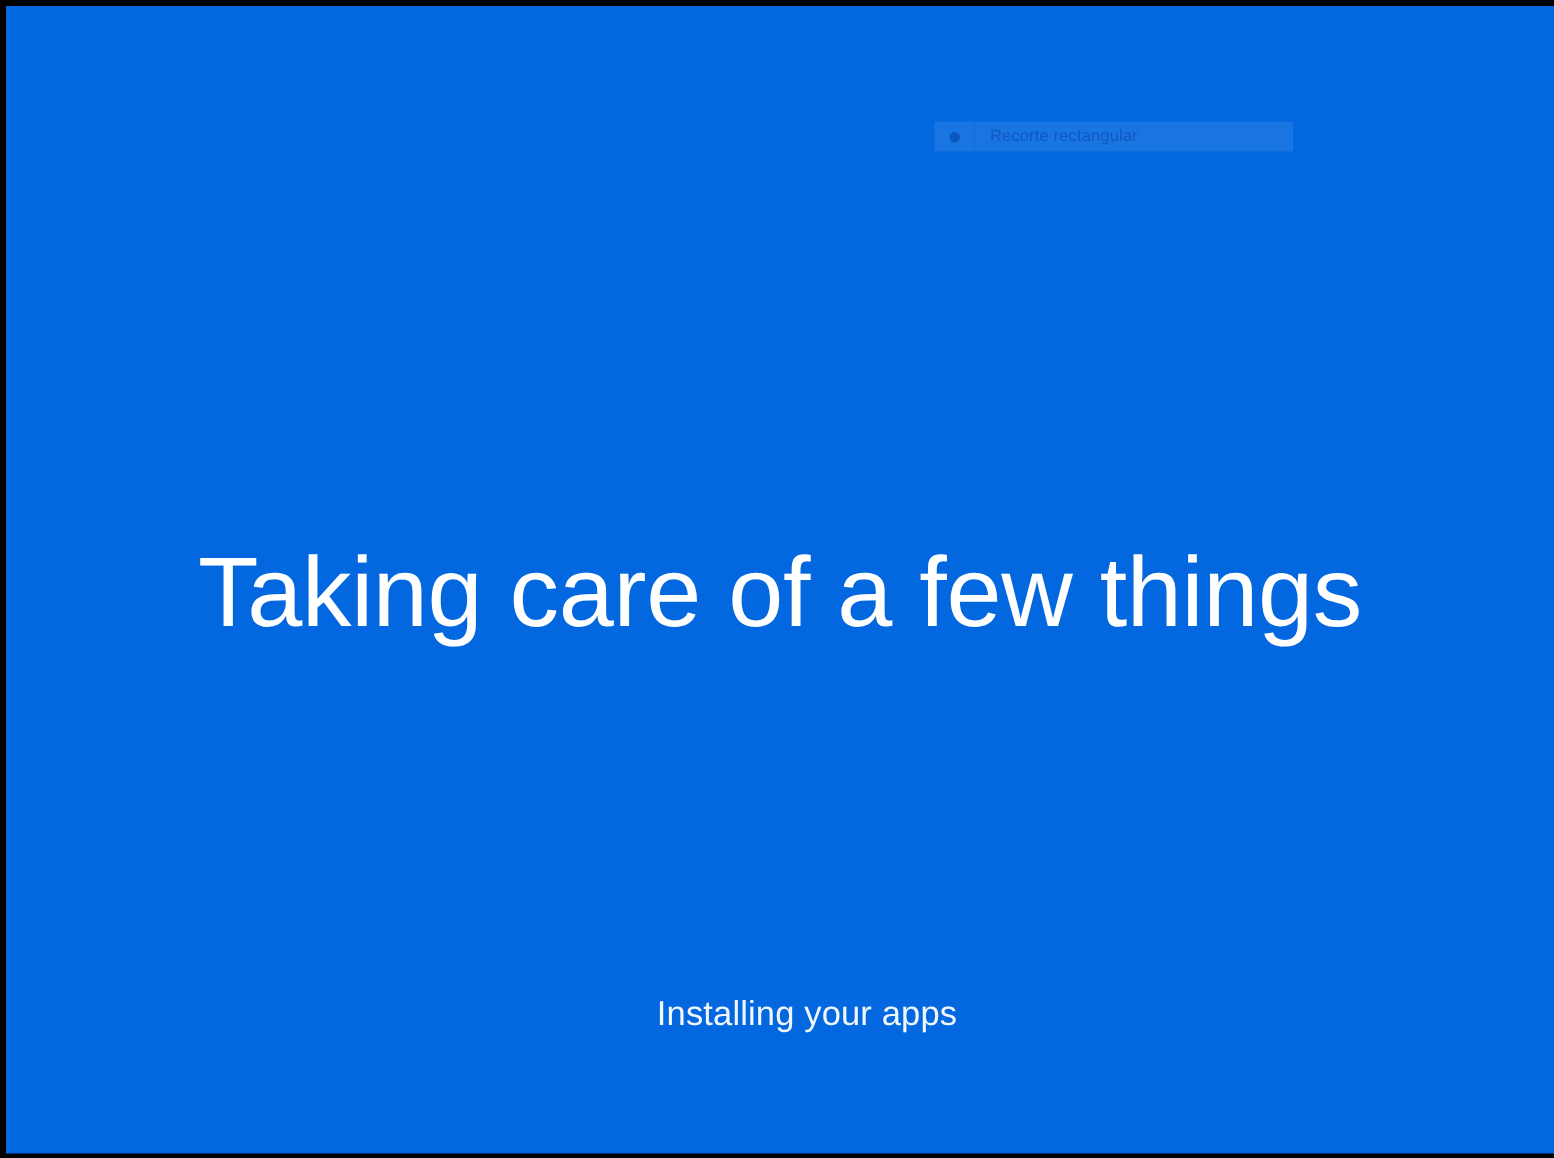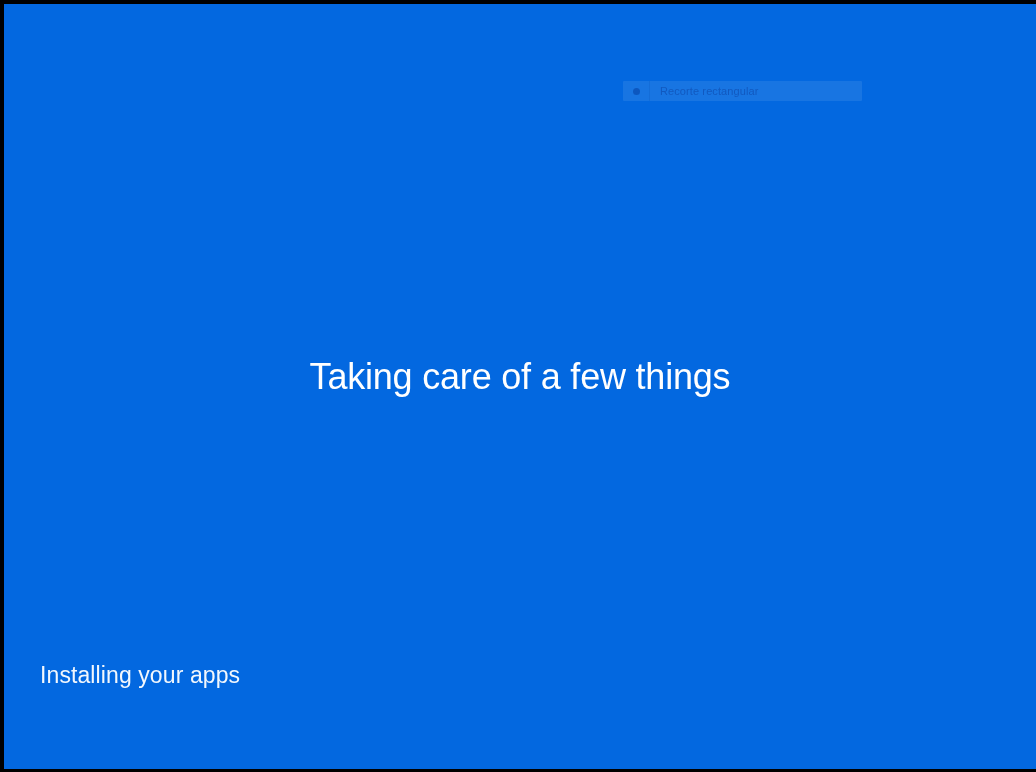--- a/index.html
+++ b/index.html
@@ -48,34 +48,34 @@
   }
 
   .headline {
     position: absolute;
     left: 0;
     right: 0;
     top: 352px;
     text-align: center;
     color: #ffffff;
     font-family: "Liberation Sans", sans-serif;
-    font-size: 36px;
+    font-size: 66px;
     font-weight: 300;
     line-height: 1.18;
     letter-spacing: -0.2px;
     white-space: nowrap;
     -webkit-font-smoothing: antialiased;
   }
 
   .substatus {
     position: absolute;
     left: 0;
     right: 0;
     top: 658px;
-    text-align: left;
+    text-align: center;
     color: #f2f7fd;
     font-family: "Liberation Sans", sans-serif;
     font-size: 23px;
     font-weight: 300;
     letter-spacing: 0.1px;
     white-space: nowrap;
     padding-left: 36px;
     -webkit-font-smoothing: antialiased;
   }
 

